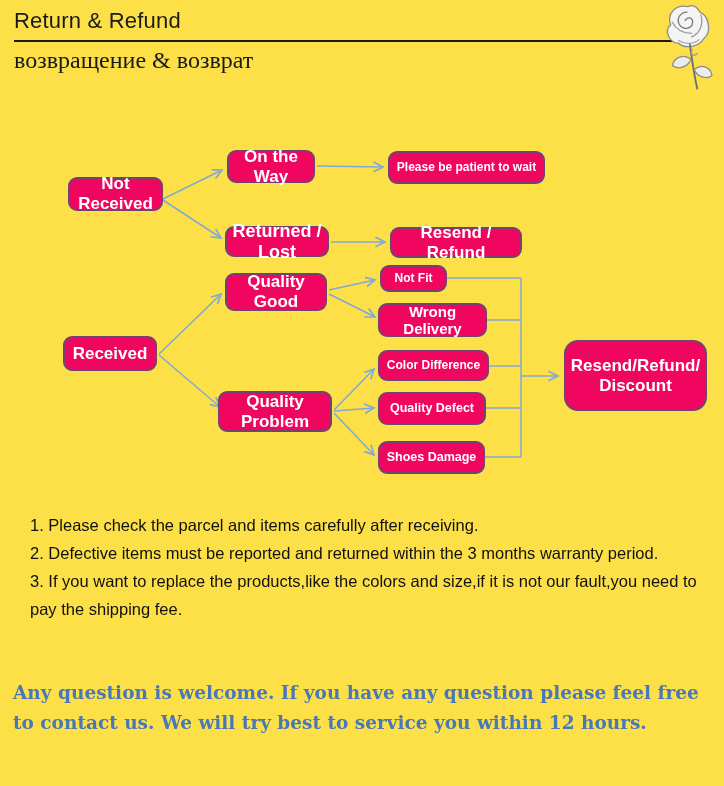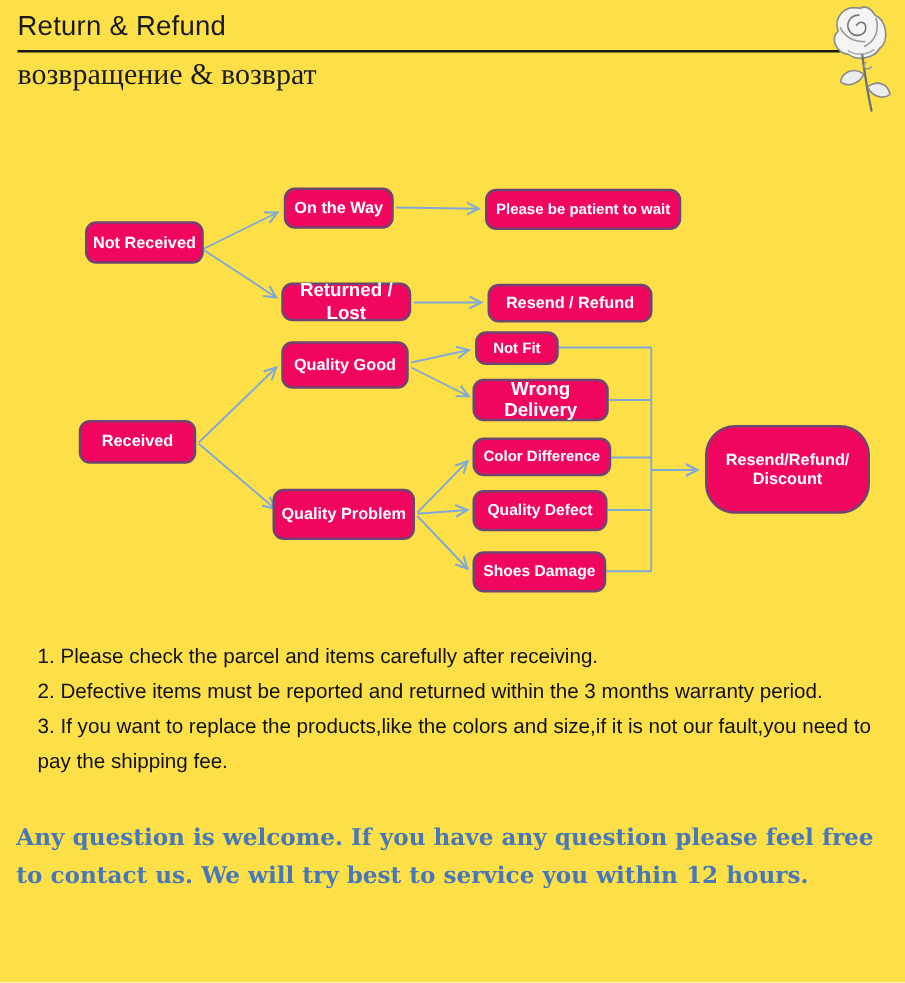--- a/index.html
+++ b/index.html
@@ -23,47 +23,47 @@
   .rose { position:absolute; left:660px; top:2px; width:56px; height:92px; }
   .intro {
     position:absolute; left:12px; top:93px; font-size:18px; color:#111;
   }
   
   .flow { position:absolute; left:0; top:130px; width:724px; height:370px; }
   .flow svg.wires { position:absolute; left:0; top:0; width:724px; height:370px; }
   .node {
     position:absolute; display:flex; align-items:center; justify-content:center;
     background:var(--node-fill,#F1065F); border:2px solid var(--node-border,#6F4473);
-    border-radius:9px; color:#ffffff; font-weight:bold; font-size:13px;
+    border-radius:9px; color:#ffffff; font-weight:bold; font-size:17px;
     text-align:center; box-sizing:border-box; line-height:1.15;
   }
   .nd-not-received   { left:68px;  top:47px;  width:95px;  height:34px; }
   .nd-on-the-way     { left:227px; top:20px;  width:88px;  height:33px; }
   .nd-please-wait    { left:388px; top:21px;  width:157px; height:33px; font-size:12px; }
-  .nd-returned-lost  { left:225px; top:96px;  width:104px; height:31px; font-size:15px; }
+  .nd-returned-lost  { left:225px; top:96px;  width:104px; height:31px; font-size:18px; }
   .nd-resend-refund  { left:390px; top:97px;  width:132px; height:31px; }
   .nd-quality-good   { left:225px; top:143px; width:102px; height:38px; }
   .nd-not-fit        { left:380px; top:135px; width:67px;  height:27px; font-size:12px; }
   .nd-wrong-delivery { left:378px; top:173px; width:109px; height:34px; font-size:15px; }
   .nd-received       { left:63px;  top:206px; width:94px;  height:35px; }
   .nd-color-difference{ left:378px; top:220px; width:111px; height:31px; font-size:12px; }
   .nd-quality-problem{ left:218px; top:261px; width:114px; height:41px; }
   .nd-quality-defect { left:378px; top:262px; width:108px; height:33px; font-size:12.5px; }
   .nd-shoes-damage   { left:378px; top:311px; width:107px; height:33px; font-size:12.5px; }
-  .nd-final          { left:564px; top:210px; width:132px; height:71px;
-                       border-radius:24px; white-space:pre-line; }
+  .nd-final          { left:564px; top:210px; width:143px; height:71px;
+                       border-radius:14px; white-space:pre-line; }
   
   .notes {
     position:absolute; left:30px; top:511px; width:674px; font-size:16.5px;
     color:#111; line-height:28px;
   }
   .notes p { margin:0; }
   
   .footer {
-    position:absolute; left:13px; top:656px; width:706px;
+    position:absolute; left:13px; top:678px; width:706px;
     font-family:"DejaVu Serif", serif; font-weight:bold; font-size:18.5px;
     line-height:30px; color:#4878B8;
   }
 </style>
 </head>
 <body>
 
 <div class="page">
 
   <div class="title">Return &amp; Refund</div>

